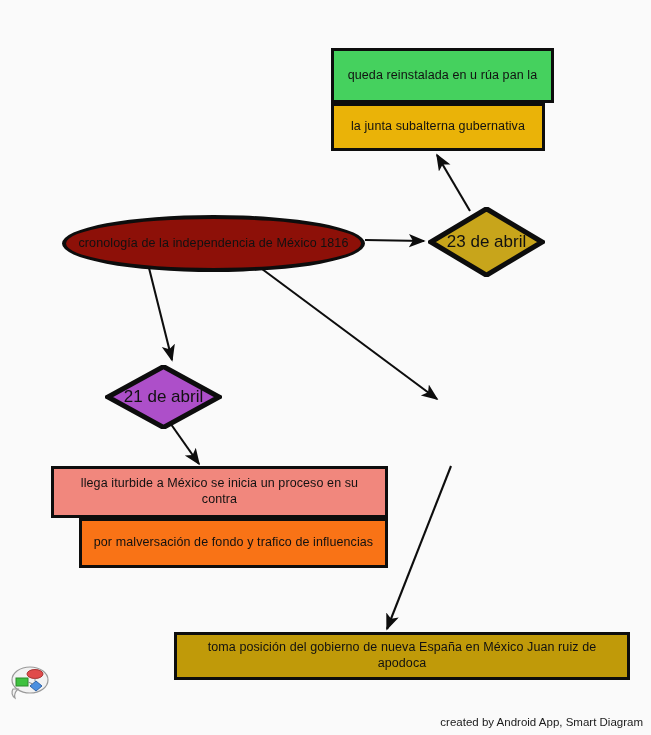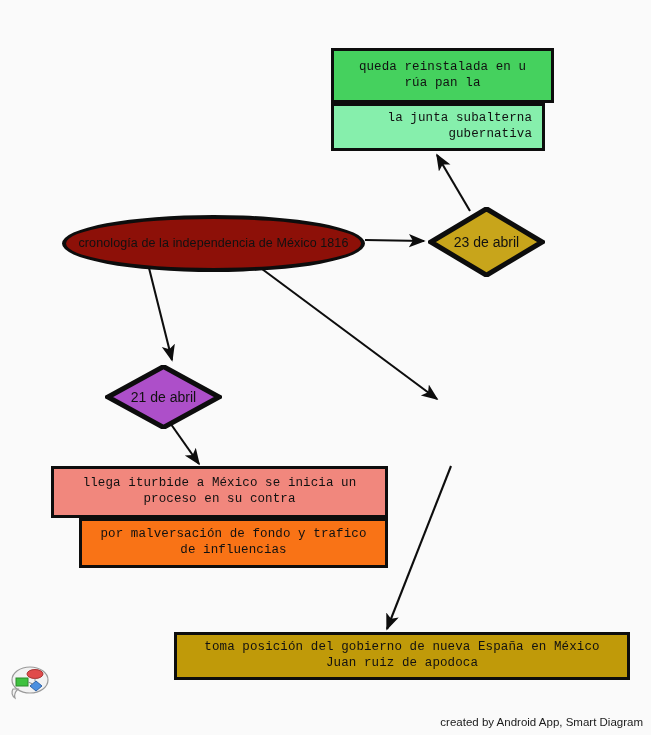--- a/index.html
+++ b/index.html
@@ -33,21 +33,20 @@
     justify-content: center;
     text-align: center;
     color: #111111;
     font-size: 12.5px;
     line-height: 1.25;
     letter-spacing: 0.1px;
   }
   .rect-node {
     border: 3px solid #0d0d0d;
     padding: 4px 10px;
-    font-family: Liberation Mono, monospace;
   }
   .ellipse-node {
     border: 4px solid #737373;
     border-radius: 50%;
   }
   .diamond-wrap {
     position: absolute;
   }
   .diamond-shape {
     position: absolute;
@@ -58,21 +57,21 @@
   }
   .diamond-label {
     position: absolute;
     left: 0;
     top: 0;
     width: 100%;
     height: 100%;
     display: flex;
     align-items: center;
     justify-content: center;
-    font-size: 14px;
+    font-size: 17px;
     color: #111111;
     pointer-events: none;
   }
   #footer-credit {
     position: absolute;
     right: 8px;
     bottom: 7px;
     font-size: 11.5px;
     color: #1a1a1a;
   }
@@ -102,21 +101,21 @@
         <line x1="258" y1="266" x2="437" y2="399" marker-end="url(#arrowhead)"></line>
         <line x1="168" y1="420" x2="199" y2="464" marker-end="url(#arrowhead)"></line>
         <line x1="451" y1="466" x2="387" y2="629" marker-end="url(#arrowhead)"></line>
       </g>
   </svg>
 
   <div class="node rect-node" id="node-green-box" style="left: 331px; top: 48px; width: 223px; height: 55px; background: rgb(69, 209, 94); color: rgb(17, 17, 17); border-color: rgb(13, 13, 13); z-index: 10;">
     <span>queda reinstalada en u rúa pan la</span>
   </div>
 
-  <div class="node rect-node" id="node-blue-box" style="left: 331px; top: 103px; width: 214px; height: 48px; background: #86efac; color: rgb(17, 17, 17); border-color: rgb(13, 13, 13); z-index: 11; text-align: right;">
+  <div class="node rect-node" id="node-blue-box" style="left: 331px; top: 103px; width: 214px; height: 48px; background: #eab308; color: rgb(17, 17, 17); border-color: rgb(13, 13, 13); z-index: 11; text-align: right;">
     <span>la junta subalterna gubernativa</span>
   </div>
 
   <div class="node ellipse-node" id="node-root" style="left: 62px; top: 215px; width: 303px; height: 57px; background: rgb(141, 16, 8); color: rgb(17, 17, 17); border-color: rgb(13, 13, 13); z-index: 14;">
     <span>cronología de la independencia de México 1816</span>
   </div>
 
   <div class="diamond-wrap" id="node-diamond-23-abril" style="left: 428px; top: 207px; width: 117px; height: 70px; z-index: 15;">
     <svg class="diamond-shape" viewBox="0 0 100 100" preserveAspectRatio="none">
       <polygon points="50,2.5 97.5,50 50,97.5 2.5,50" stroke="#0d0d0d" stroke-width="5" vector-effect="non-scaling-stroke" fill="#c8a51b"></polygon>

